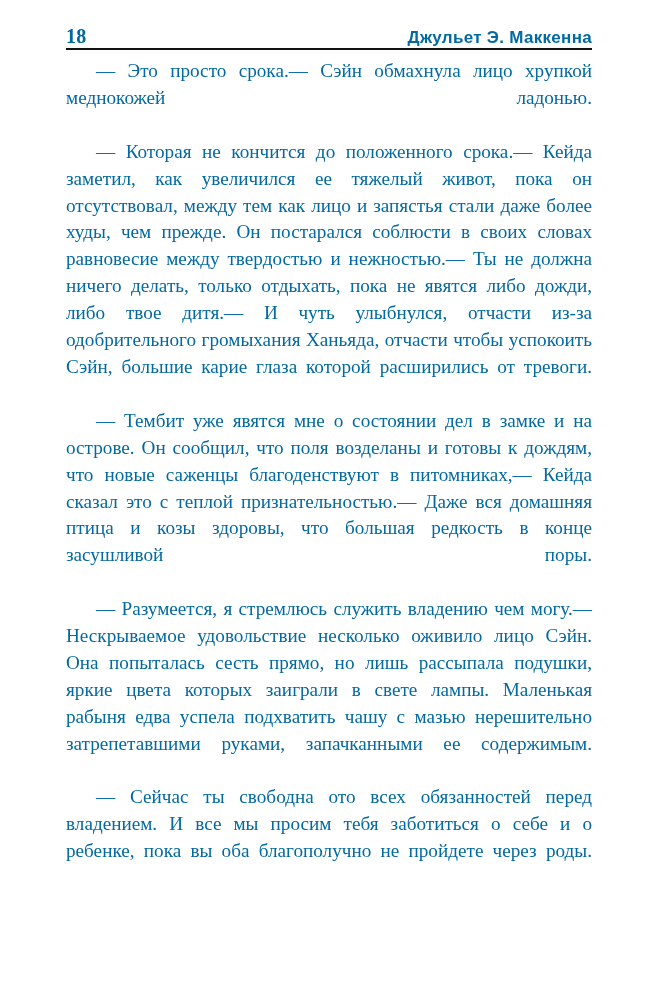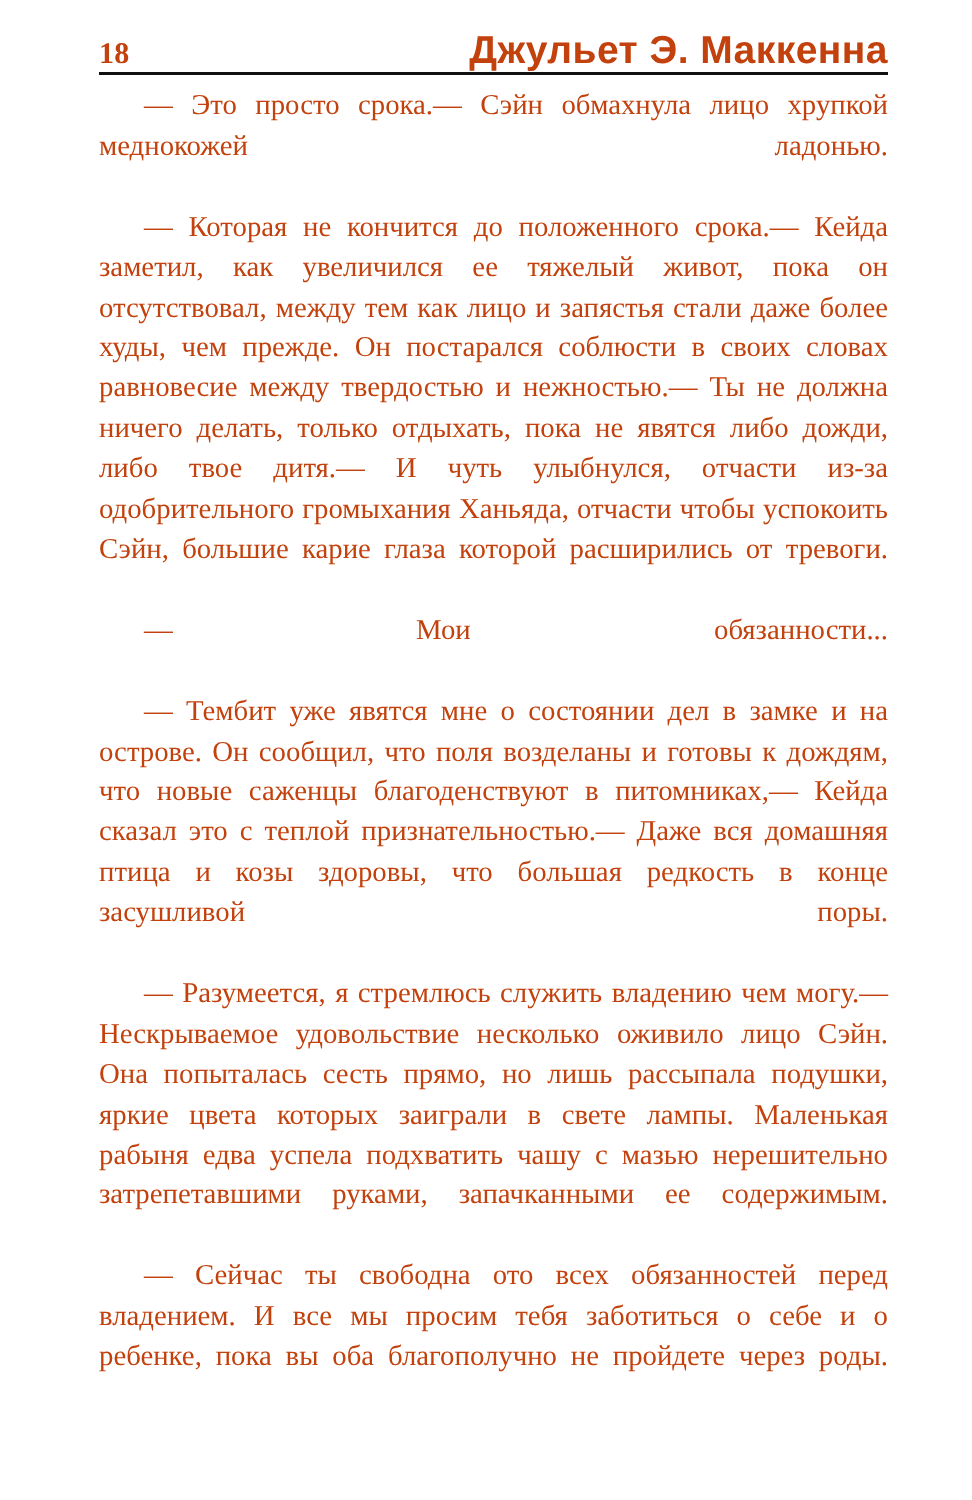--- a/index.html
+++ b/index.html
@@ -9,21 +9,21 @@
     background: #ffffff;
   }
 
   .page {
     position: relative;
     width: 648px;
     height: 1000px;
     background: #ffffff;
     overflow: hidden;
     font-family: "Liberation Serif", "DejaVu Serif", serif;
-    color: #c2410c;
+    color: #0369a1;
     box-sizing: border-box;
   }
 
   
   .running-head {
     position: absolute;
     left: 66px;
     right: 56px;
     top: 16px;
     height: 30px;
@@ -36,21 +36,21 @@
 
   .folio {
     font-size: 20px;
     font-weight: bold;
     letter-spacing: 0.2px;
     line-height: 1;
     font-family: "Liberation Serif", "DejaVu Serif", serif;
   }
 
   .author-name {
-    font-size: 26px;
+    font-size: 17px;
     font-weight: bold;
     letter-spacing: 0.3px;
     line-height: 1;
     font-family: "Liberation Sans", "DejaVu Sans", sans-serif;
     white-space: nowrap;
   }
 
   
   .text-column {
     position: absolute;
@@ -90,19 +90,18 @@
 <div class="page">
 
   <div class="running-head">
     <span class="folio">18</span>
     <span class="author-name">Джульет Э. Маккенна</span>
   </div>
 
   <div class="text-column">
       <p class="para indent">— Это просто срока.— Сэйн обмахнула лицо хрупкой меднокожей ладонью.</p>
       <p class="para indent">— Которая не кончится до положенного срока.— Кейда заметил, как увеличился ее тяжелый живот, пока он отсутствовал, между тем как лицо и запястья стали даже более худы, чем прежде. Он постарался соблюсти в своих словах равновесие между твердостью и нежностью.— Ты не должна ничего делать, только отдыхать, пока не явятся либо дожди, либо твое дитя.— И чуть улыбнулся, отчасти из-за одобрительного громыхания Ханьяда, отчасти чтобы успокоить Сэйн, большие карие глаза которой расширились от тревоги.</p>
-      <p class="para indent">— Мои обязанности...</p>
       <p class="para indent">— Тембит уже явятся мне о состоянии дел в замке и на острове. Он сообщил, что поля возделаны и готовы к дождям, что новые саженцы благоденствуют в питомниках,— Кейда сказал это с теплой признательностью.— Даже вся домашняя птица и козы здоровы, что большая редкость в конце засушливой поры.</p>
       <p class="para indent">— Разумеется, я стремлюсь служить владению чем могу.— Нескрываемое удовольствие несколько оживило лицо Сэйн. Она попыталась сесть прямо, но лишь рассыпала подушки, яркие цвета которых заиграли в свете лампы. Маленькая рабыня едва успела подхватить чашу с мазью нерешительно затрепетавшими руками, запачканными ее содержимым.</p>
       <p class="para indent">— Сейчас ты свободна ото всех обязанностей перед владением. И все мы просим тебя заботиться о себе и о ребенке, пока вы оба благополучно не пройдете через роды.</p>
     </div>
 
 </div>
 
 </body></html>

